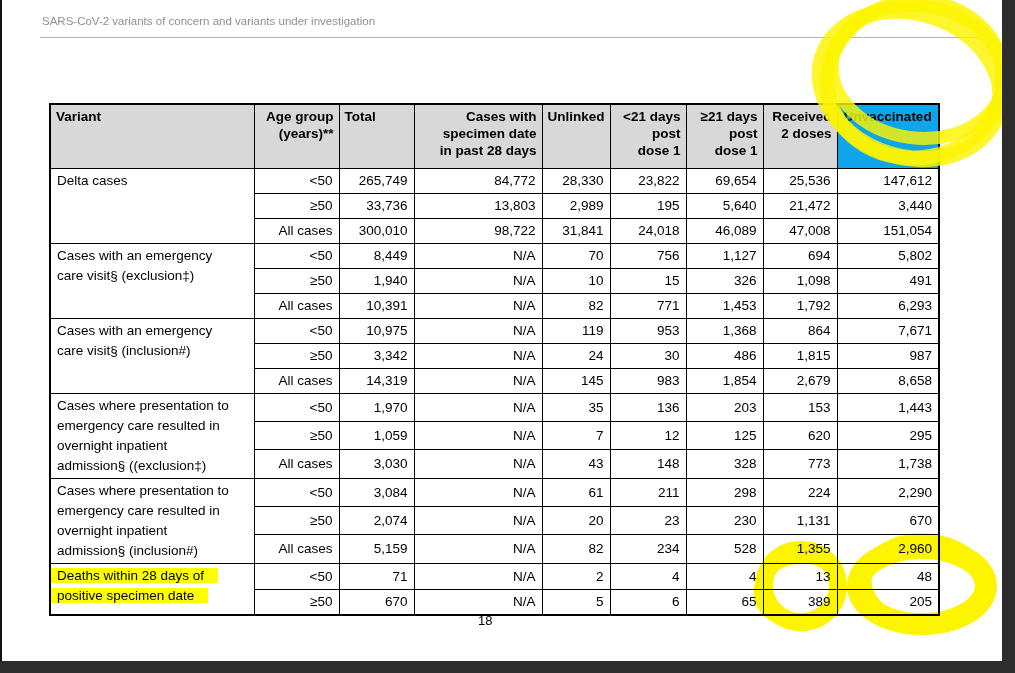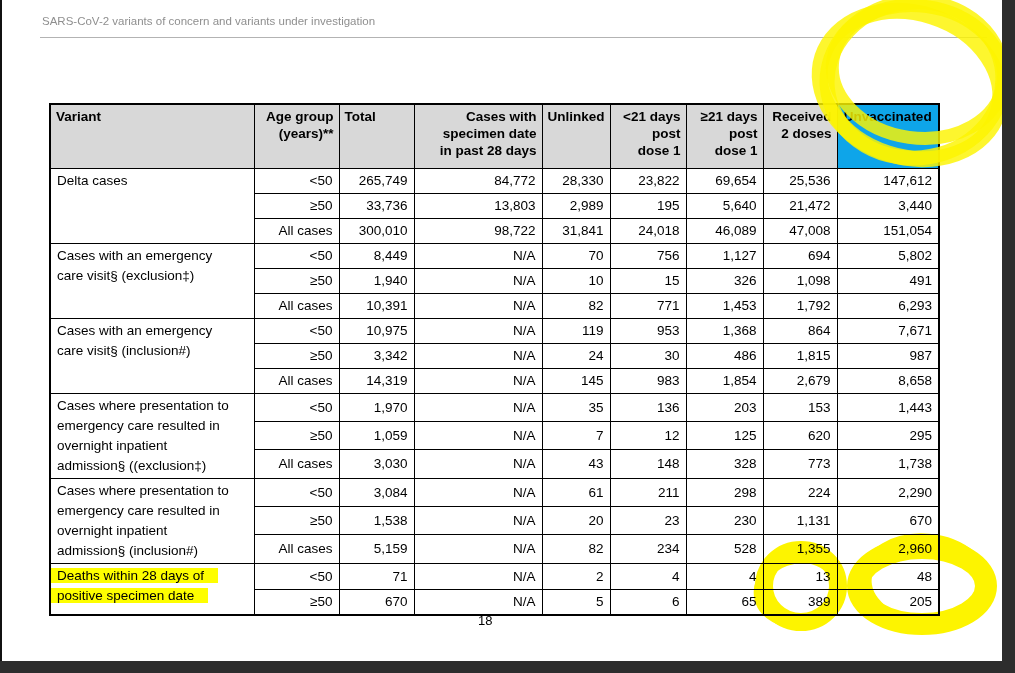--- a/index.html
+++ b/index.html
@@ -258,21 +258,21 @@
         <td>3,084</td>
         <td>N/A</td>
         <td>61</td>
         <td>211</td>
         <td>298</td>
         <td>224</td>
         <td>2,290</td>
       </tr>
       <tr class="tall">
         <td>≥50</td>
-        <td>1,538</td>
+        <td>2,074</td>
         <td>N/A</td>
         <td>20</td>
         <td>23</td>
         <td>230</td>
         <td>1,131</td>
         <td>670</td>
       </tr>
       <tr class="tall">
         <td>All cases</td>
         <td>5,159</td>

